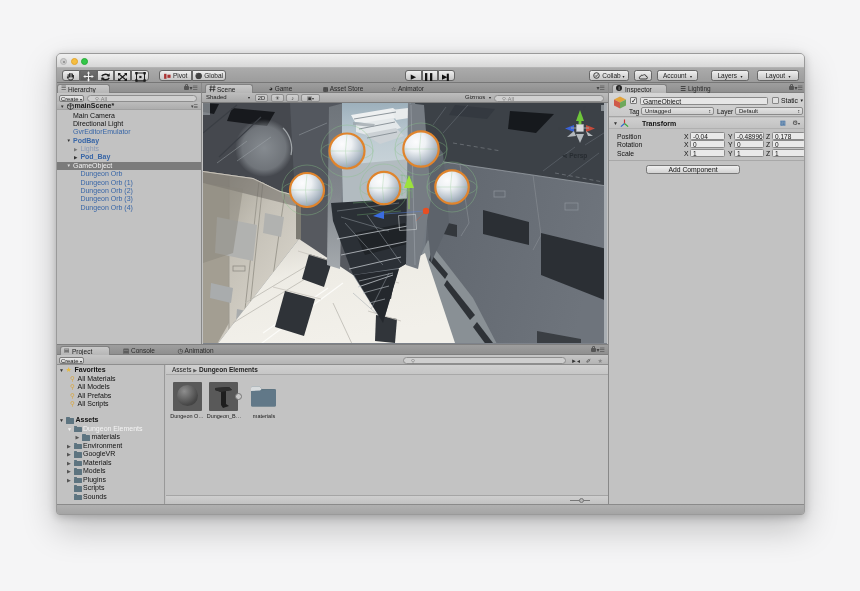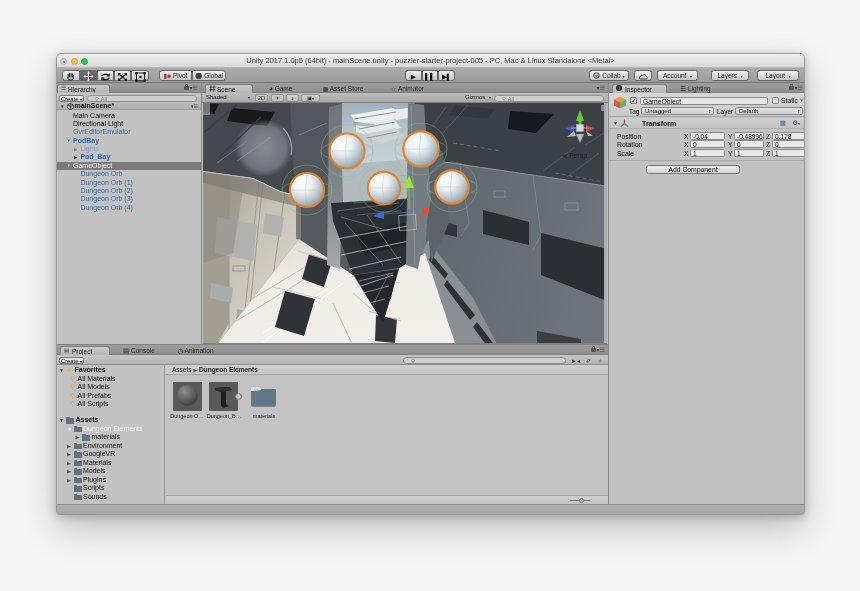--- a/index.html
+++ b/index.html
@@ -76,21 +76,20 @@
 </style>
 </head>
 <body>
 <div id="win">
   <div id="titlebar">
     <div class="tl" style="left:3px; background:#cdcdcd; border:1px solid #b4b4b4;">
         <div style="position:absolute; left:2px; top:2px; width:1.5px; height:1.5px; border-radius:50%; background:#8e8e8e;"></div>
       </div>
     <div class="tl" style="left:13.5px; background:#f6be40; border:1px solid #e0a52f;"></div>
     <div class="tl" style="left:24px; background:#33c748; border:1px solid #27ab36;"></div>
-    <div id="title-text">Unity 2017.1.0p5 (64bit) - mainScene.unity - puzzler-starter-project-005 - PC, Mac &amp; Linux Standalone &lt;Metal&gt;</div>
   </div>
   <div id="toolbar">
     <div class="tbtn" style="left:5px; width:18px; border-radius:3px 0 0 3px;">
       <svg width="10" height="9" viewBox="0 0 10 9" style="margin-top:1px;">
           <path d="M2.2 5.5 L2.2 2.6 M3.6 5 L3.6 1.6 M5 5 L5 1.4 M6.4 5 L6.4 2 M2 5.2 C1.4 4.4 1 4.6 1.6 5.8 C2.4 7.4 3 8 4.6 8 C6.6 8 7.4 7 7.4 5 L7.4 3.4" stroke="#1c1c1c" stroke-width="1" fill="none" stroke-linecap="round"></path>
         </svg>
     </div>
     <div class="tbtn dark" style="left:23px; width:17px; border-radius:0;">
       <svg width="11" height="11" viewBox="0 0 11 11">
           <path d="M5.5 0.2 L7 2.4 L6 2.4 L6 5 L8.6 5 L8.6 4 L10.8 5.5 L8.6 7 L8.6 6 L6 6 L6 8.6 L7 8.6 L5.5 10.8 L4 8.6 L5 8.6 L5 6 L2.4 6 L2.4 7 L0.2 5.5 L2.4 4 L2.4 5 L5 5 L5 2.4 L4 2.4 Z" fill="#f2f2f2"></path>

